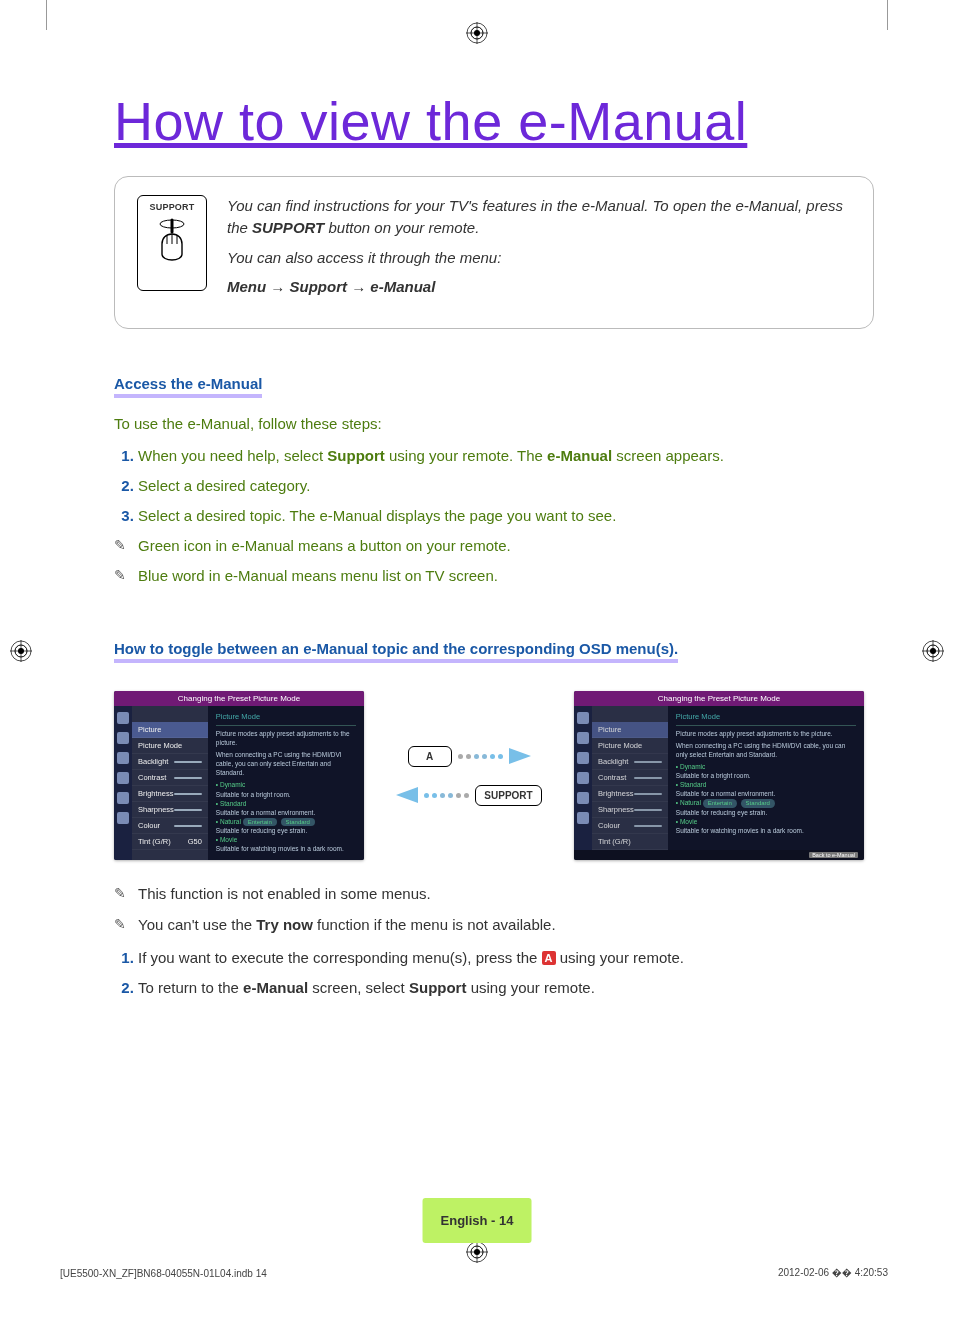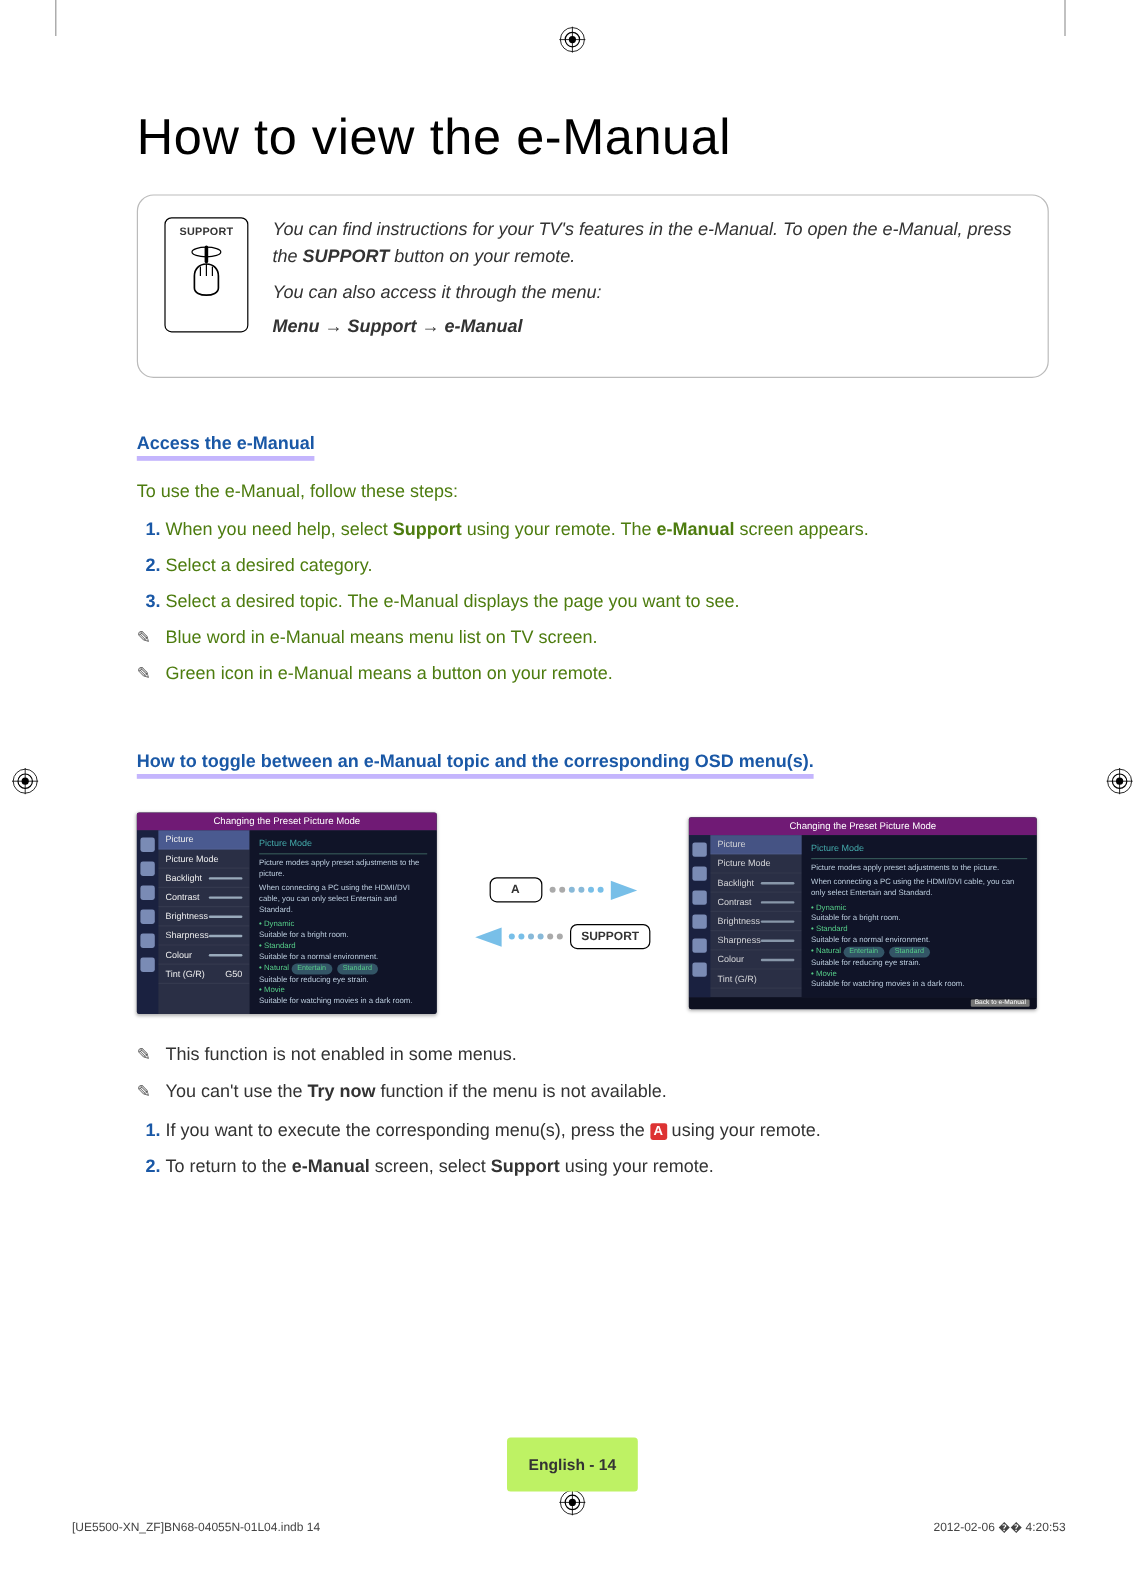--- a/index.html
+++ b/index.html
@@ -6,21 +6,21 @@
   .page{width:954px;height:1321px;position:relative;box-sizing:border-box;padding:40px 60px 0 60px;}
   .crop-mark{position:absolute;background:#999;}
   .cm-tl-v{left:46px;top:0;width:1px;height:30px;}
   .cm-tr-v{right:66px;top:0;width:1px;height:30px;} 
   .reg-top{position:absolute;left:50%;top:22px;transform:translateX(-50%);}
   .reg-left{position:absolute;left:10px;top:640px;}
   .reg-right{position:absolute;right:10px;top:640px;}
   .reg-bottom{position:absolute;left:50%;bottom:58px;transform:translateX(-50%);}
   .reg-mark{width:22px;height:22px;}
   .reg-mark svg{display:block;}
-  h1.title{font-weight:300;font-size:42px;margin:50px 0 24px 54px;color:#000000;letter-spacing:0.5px;}
+  h1.title{font-weight:300;font-size:54px;margin:50px 0 24px 54px;color:#6d28d9;letter-spacing:0.5px;text-decoration:underline;}
   .info-box{margin:0 20px 0 54px;border:1px solid #bbb;border-radius:14px;padding:18px 22px 22px 22px;display:flex;gap:20px;align-items:flex-start;}
   .remote-btn-graphic{width:68px;height:94px;flex:none;border:1px solid #000;border-radius:6px;position:relative;background:#fff;display:flex;flex-direction:column;align-items:center;}
   .remote-btn-label{font-size:9px;font-weight:bold;margin-top:6px;letter-spacing:0.2px;}
   .hand{width:44px;height:54px;margin-top:2px;}
   .info-text{font-size:15px;line-height:1.45;color:#333;font-style:italic;}
   .info-text p{margin:0 0 8px 0;}
   .bold{font-weight:bold;}
   .section-head{color:#1a58a6;font-size:15px;font-weight:bold;border-bottom:4px solid #c4b5fd;display:inline-block;margin:46px 0 14px 54px;padding-bottom:2px;}
   .body-text{margin:0 30px 0 54px;font-size:15px;line-height:1.6;color:#4d7c0f;}
   ol.steps{margin:8px 0 0 0;padding:0 0 0 24px;}
@@ -31,21 +31,21 @@
   .note-list li::before{content:"✎";position:absolute;left:0;top:0;color:#555;font-size:14px;}
   .screens-row{margin:14px 30px 0 54px;display:flex;align-items:center;justify-content:space-between;gap:8px;}
   .tv-panel{width:250px;background:#2a2f45;border-radius:2px;overflow:hidden;font-size:8px;color:#ddd;box-shadow:0 1px 3px rgba(0,0,0,0.3);}
   .tv-panel .hdr{background:#701a75;padding:3px 6px;font-size:8px;color:#fff;text-align:center;}
   .tv-body{display:flex;}
   .tv-icon-col{width:18px;background:#1a2140;display:flex;flex-direction:column;align-items:center;padding-top:6px;gap:8px;}
   .ticon{width:12px;height:12px;background:#7a8bb5;border-radius:2px;}
   .tv-side-inner{display:flex;}
   .tv-menu{flex:1;}
   .tv-item{padding:3px 6px;font-size:7.5px;color:#eee;border-bottom:1px solid rgba(255,255,255,0.05);display:flex;justify-content:space-between;align-items:center;}
-  .tv-item.sel{background:#4a5a90;}
+  .tv-item.sel{background:#4a5a90;margin-top:16px;}
   .tv-slider{width:28px;height:2px;background:#9ab;border-radius:1px;}
   .tv-content{flex:1;background:#101428;padding:6px 8px;font-size:6.5px;color:#bcd;line-height:1.4;}
   .tv-content .c-head{color:#4aa;font-size:7.5px;border-bottom:1px solid #355;margin-bottom:3px;padding-bottom:2px;}
   .tv-content .pill{display:inline-block;background:#356;border-radius:6px;padding:0 5px;font-size:6px;margin-right:2px;}
   .tv-footer{background:#0d1020;padding:2px 6px;text-align:right;font-size:6px;color:#9ab;}
   .mid-controls{flex:1;display:flex;flex-direction:column;align-items:center;gap:18px;padding:0 6px;}
   .arrow-row{display:flex;align-items:center;gap:6px;}
   .key-btn{border:1.5px solid #000;border-radius:6px;padding:4px 8px;font-size:10px;font-weight:bold;background:#fff;min-width:26px;text-align:center;}
   .dots{display:flex;gap:3px;}
   .dot{width:5px;height:5px;border-radius:50%;}
@@ -129,22 +129,22 @@
   <div class="body-text">
     <div>To use the e-Manual, follow these steps:</div>
     <ol class="steps">
       <li>
         <span>When you need help, select </span><span class="bold">Support</span><span> using your remote. The </span><span class="bold">e-Manual</span><span> screen appears.</span>
       </li>
       <li>Select a desired category.</li>
       <li>Select a desired topic. The e-Manual displays the page you want to see.</li>
     </ol>
     <ul class="note-list">
+      <li>Green icon in e-Manual means a button on your remote.</li>
       <li>Blue word in e-Manual means menu list on TV screen.</li>
-      <li>Green icon in e-Manual means a button on your remote.</li>
     </ul>
   </div>
 
   <div class="section-head">How to toggle between an e-Manual topic and the corresponding OSD menu(s).</div>
 
   <div class="screens-row">
 
     <div class="tv-panel">
       <div class="hdr">Changing the Preset Picture Mode</div>
       <div class="tv-body">

